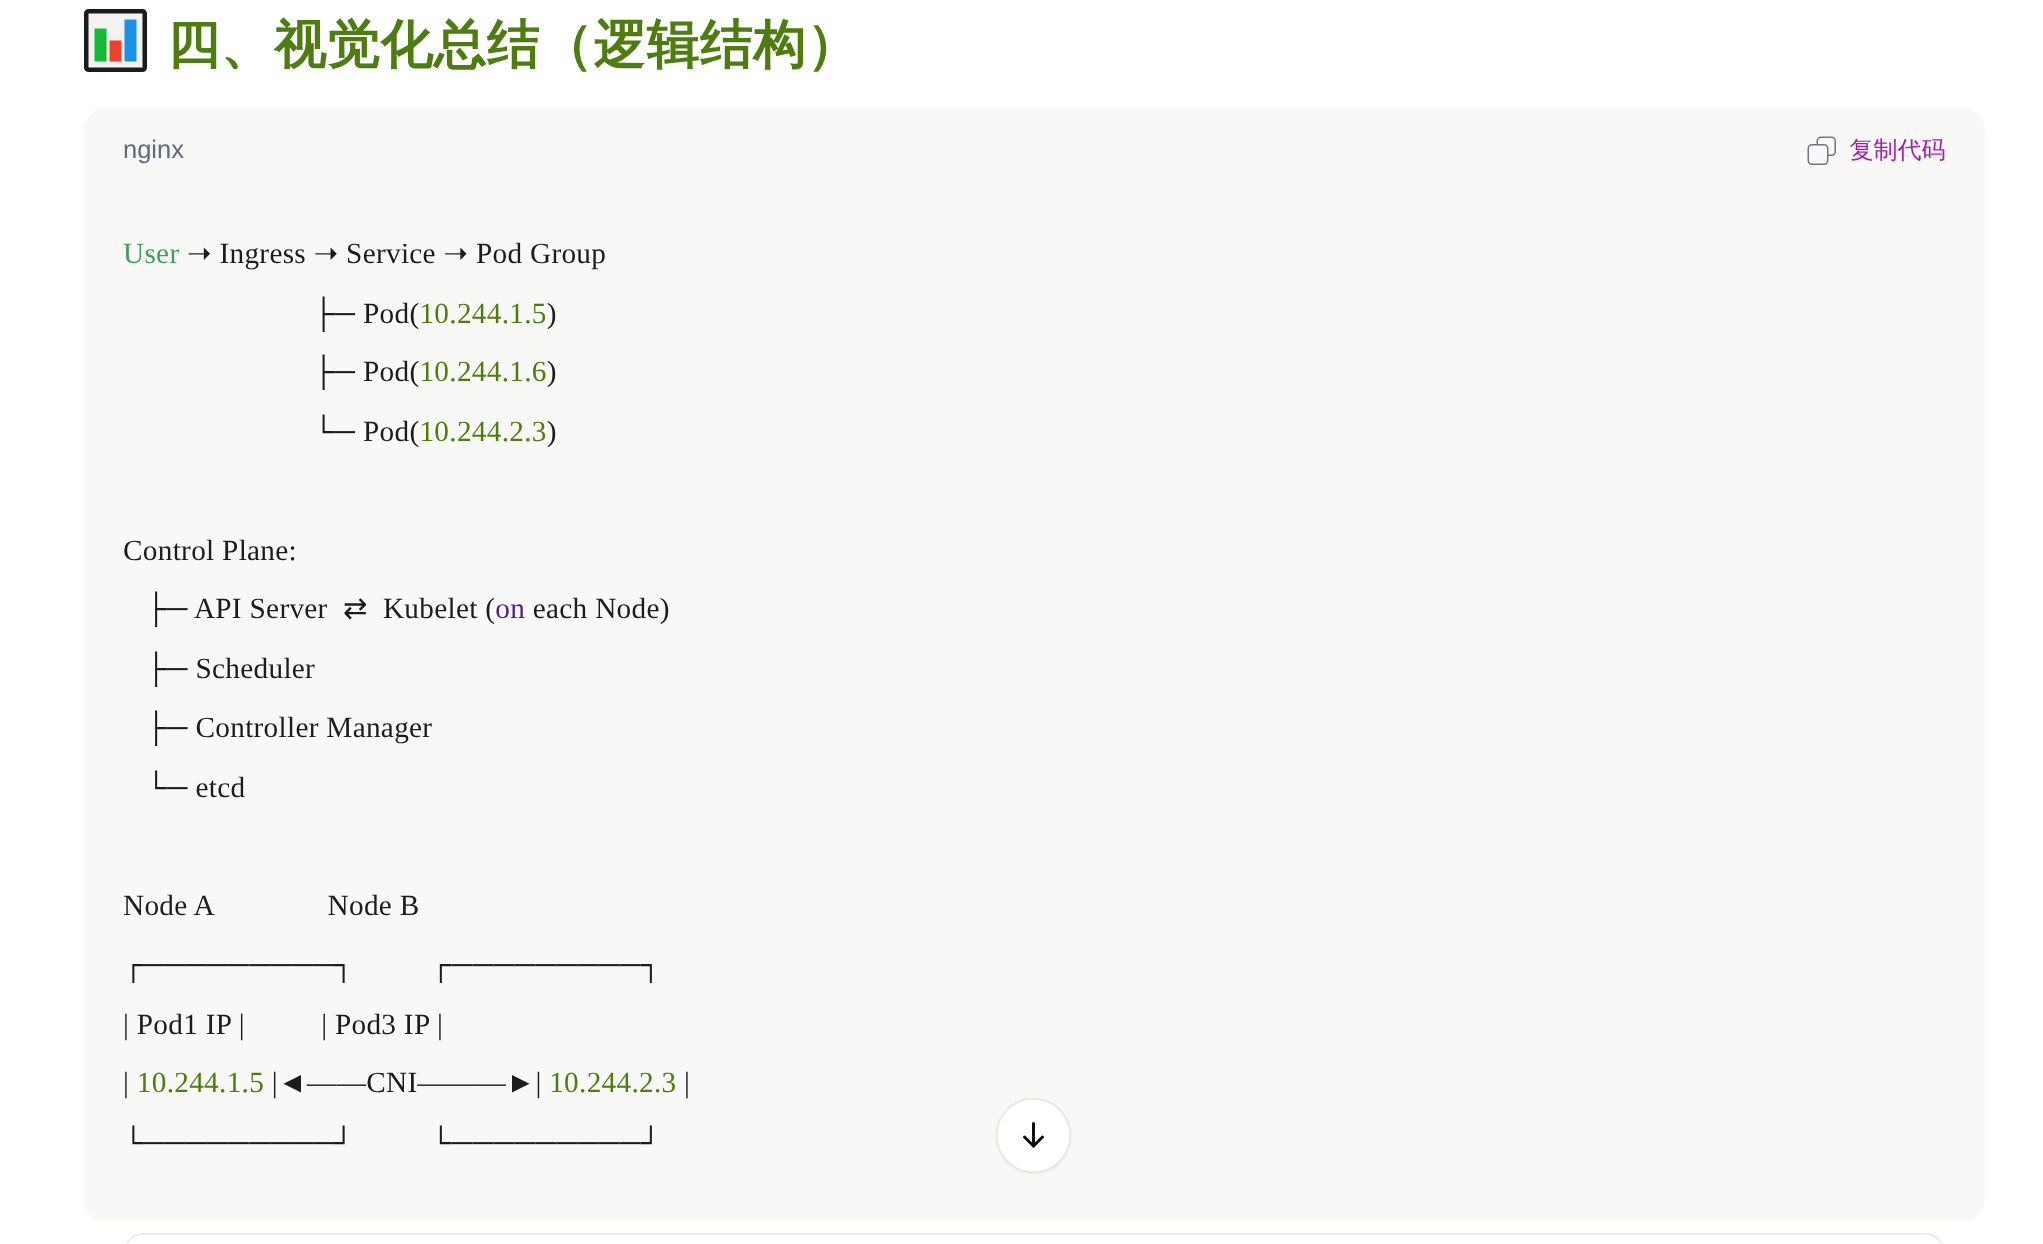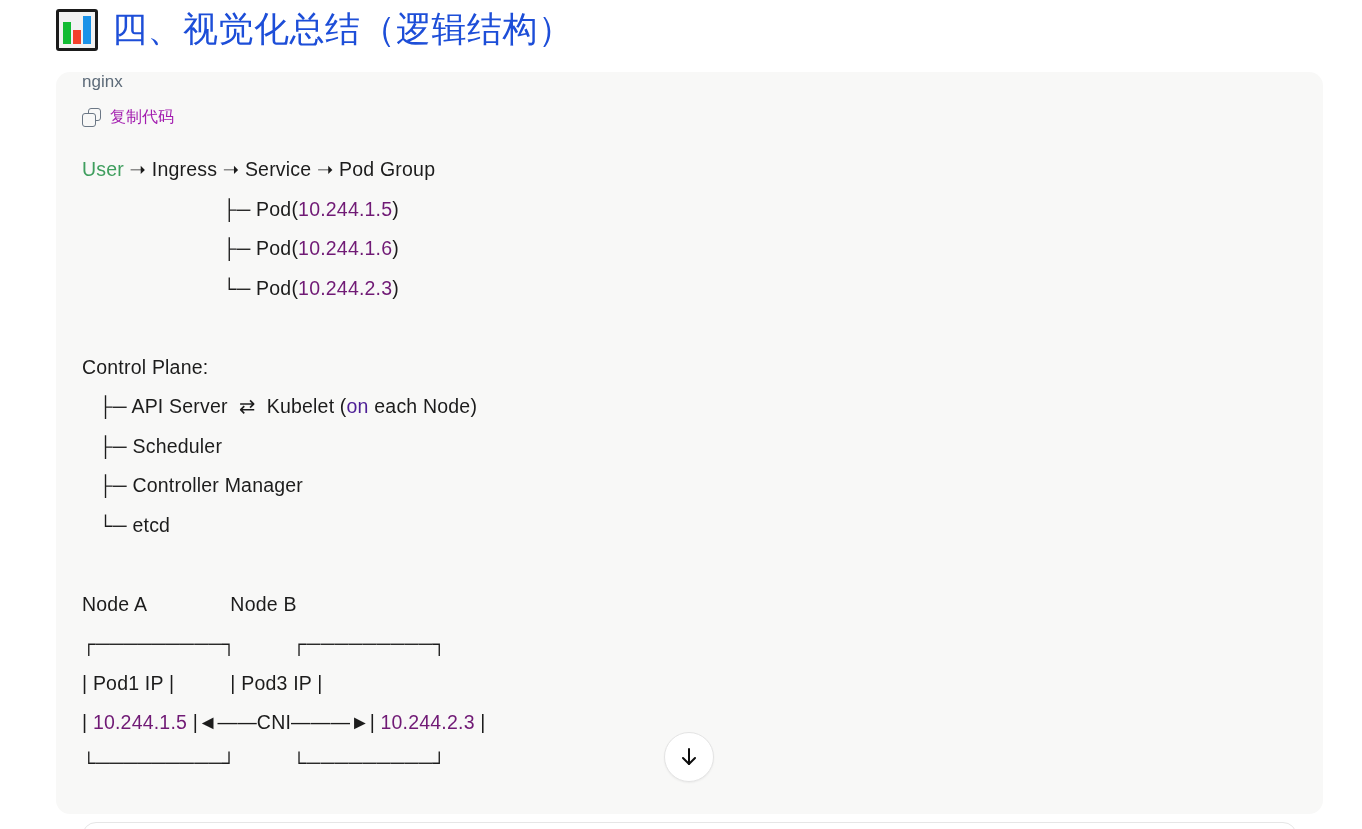--- a/index.html
+++ b/index.html
@@ -13,24 +13,24 @@
   .page {
     position: relative;
     width: 1362px; height: 829px;
     background: #ffffff;
   }
 
   
   .heading {
     position: absolute;
     left: 56px; top: 6px;
-    display: flex; align-items: center; gap: 14px;
+    display: flex; gap: 14px;
     font-size: 35px;
-    font-weight: normal;
-    color: #1d4ed8;
+    font-weight: bold;
+    color: #4d7c0f;
     letter-spacing: 0.5px;
     white-space: nowrap;
   }
   .emoji-chart {
     position: relative;
     width: 42px; height: 42px;
     border: 3px solid #1b1b1b;
     border-radius: 3px;
     background: #f2f2f2;
     flex: 0 0 auto;
@@ -47,24 +47,23 @@
     position: absolute;
     left: 56px; top: 72px;
     width: 1267px; height: 742px;
     background: #f8f8f7;
     border-radius: 14px;
     overflow: hidden;
   }
   .code-head {
     position: relative;
     height: 56px;
-    display: flex; align-items: flex-start;
+    display: flex; align-items: center;
     justify-content: space-between;
     padding: 0 26px 0 26px;
-    flex-direction: column;
   }
   .lang-label {
     font-family: "Liberation Sans", sans-serif;
     font-size: 17px;
     color: #5d6b79;
   }
   .copy-btn {
     display: flex; align-items: center; gap: 9px;
     font-size: 16px;
     color: #a21caf;
@@ -86,30 +85,30 @@
   .copy-icon .sq-front {
     position: absolute; left: 0; bottom: 0;
     width: 14px; height: 14px;
     border: 1.8px solid #6b7785;
     border-radius: 3px;
     background: #f8f8f7;
   }
 
   .code-body {
     padding: 22px 26px 0 26px;
-    font-family: Liberation Sans, sans-serif;
+    font-family: Liberation Serif, serif;
     font-size: 19.5px;
     line-height: 39.5px;
     color: #1c1c1c;
     white-space: pre;
     letter-spacing: 0.2px;
   }
   .code-body .ln { display: block; height: 39.5px; }
   .tok-green  { color: #3f9e5e; }
-  .tok-amber  { color: #701a75; }
+  .tok-amber  { color: #4d7c0f; }
   .tok-blue   { color: #4c1d95; }
 
   
   .scroll-btn {
     position: absolute;
     left: 664px; top: 732px;
     width: 50px; height: 50px;
     border-radius: 50%;
     background: #ffffff;
     border: 1px solid #e4e4e4;

